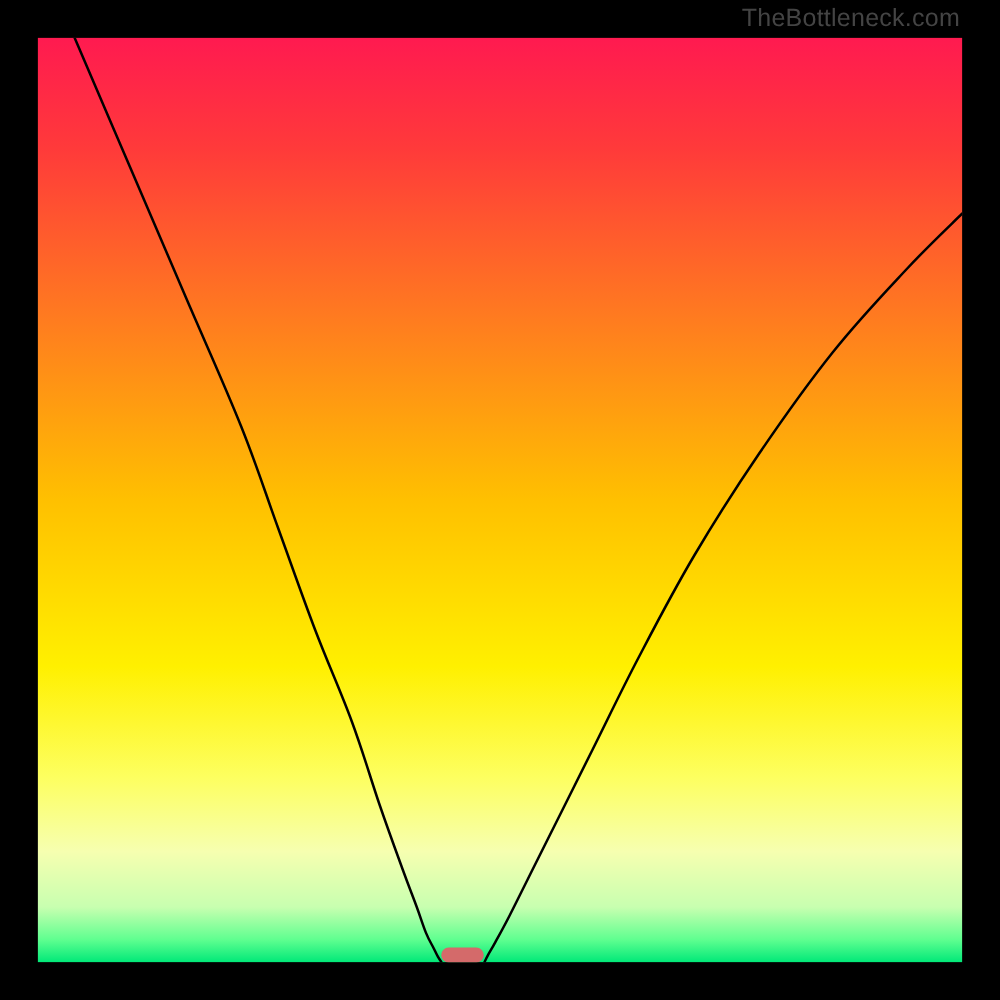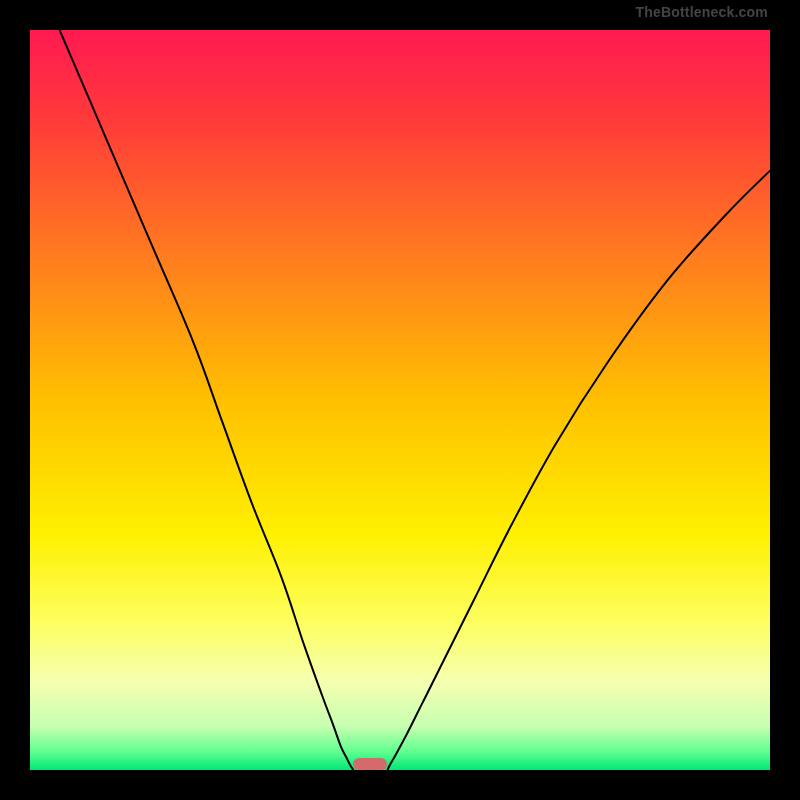--- a/index.html
+++ b/index.html
@@ -24,22 +24,22 @@
     height: 100%;
     position: relative;
     overflow: hidden;
     box-sizing: border-box;
   }
   .watermark {
     position: absolute;
     top: 4px;
     right: 32px;
     color: #444;
-    font-size: 14px;
-    font-weight: 700;
+    font-size: 20px;
+    font-weight: 400;
     letter-spacing: 0.2px;
     user-select: none;
     z-index: 20;
   }
   svg {
     position: absolute;
     left: 0;
     top: 0;
   }
   .marker {

